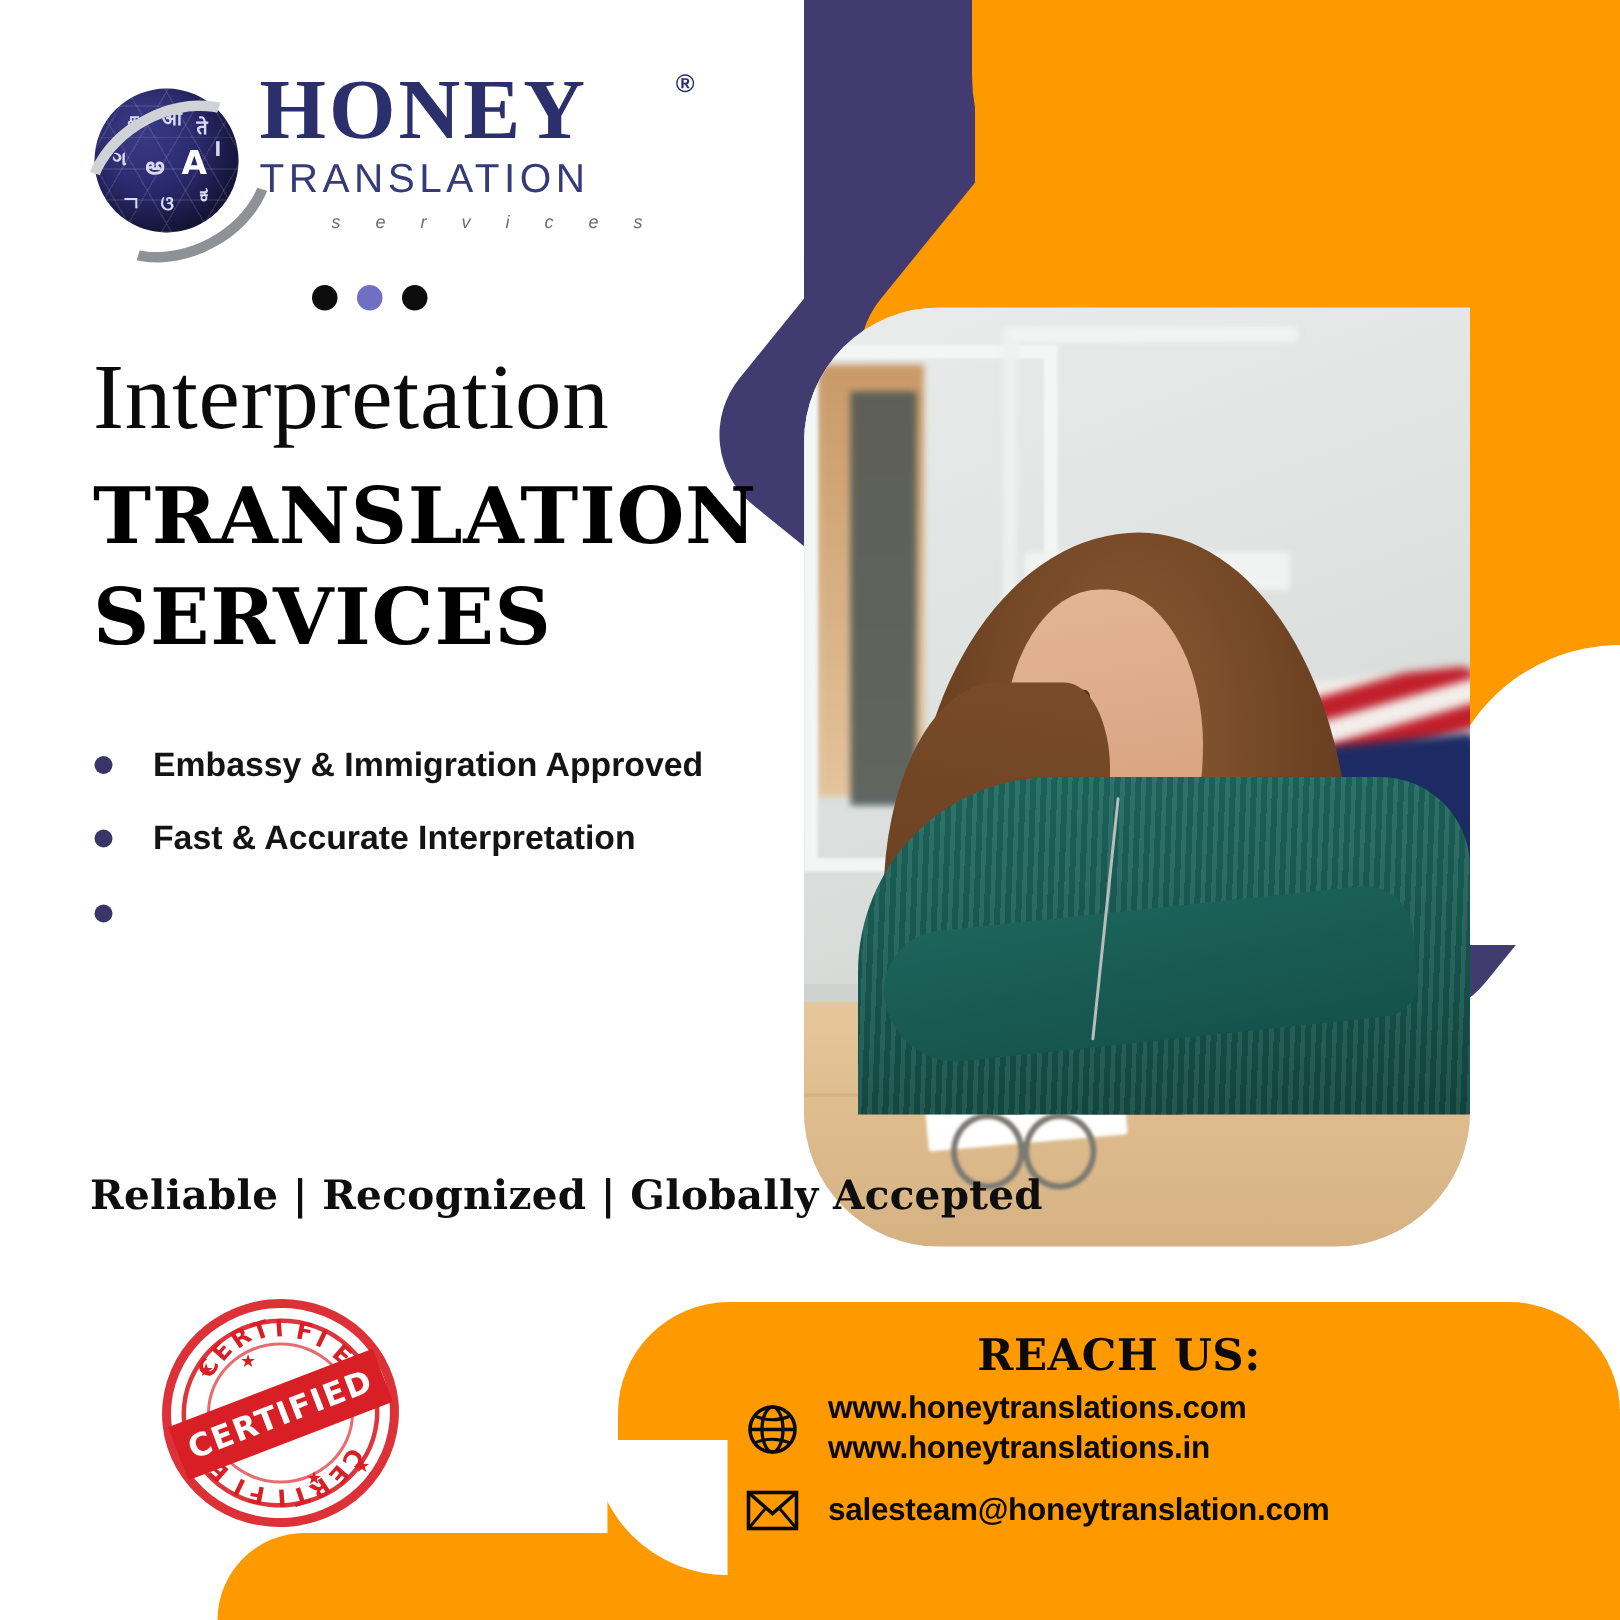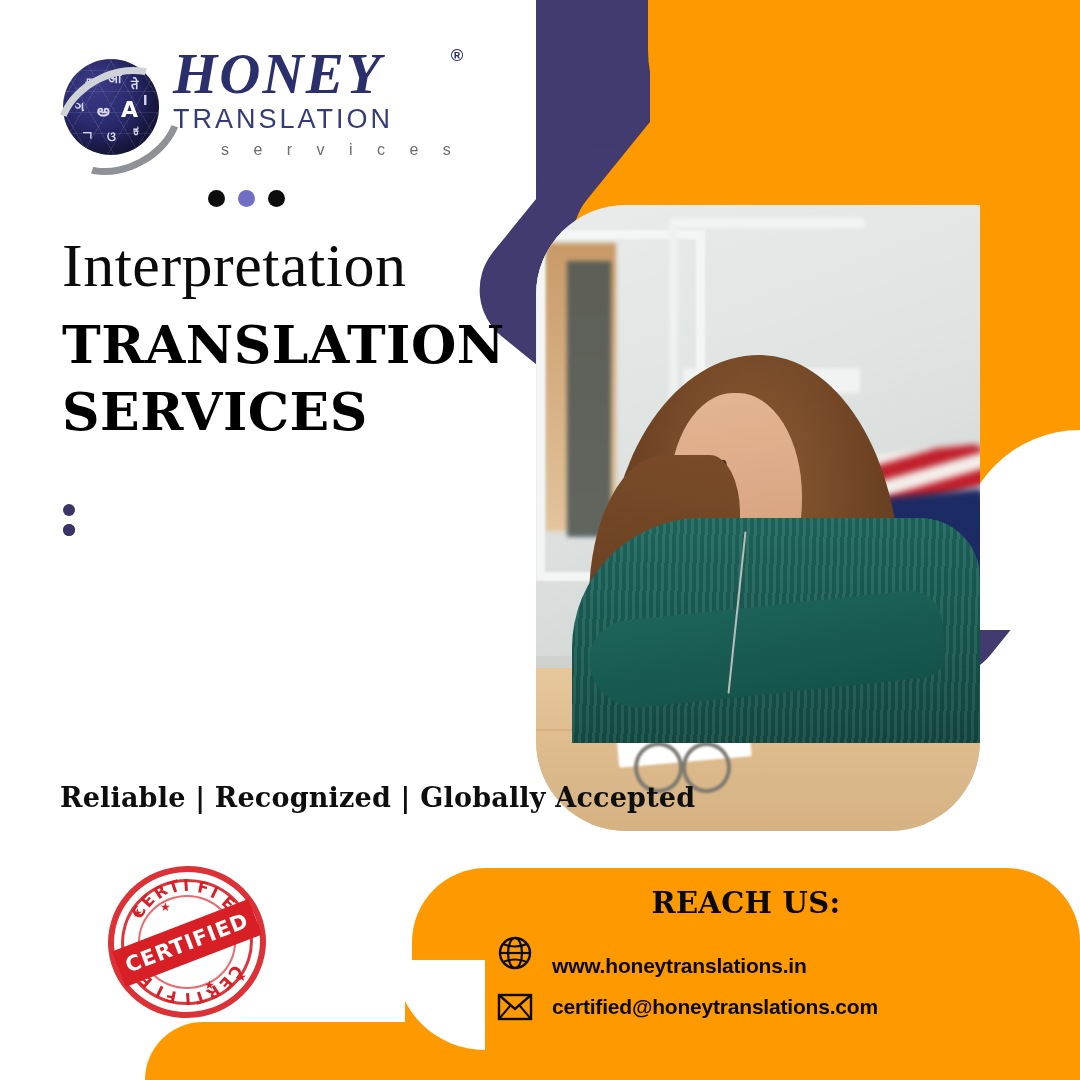--- a/index.html
+++ b/index.html
@@ -129,26 +129,26 @@
   .gc6{left:80px;top:34px}
   .gc7{left:18px;top:68px}.gc8{left:44px;top:70px}.gc9{left:70px;top:64px}
   .globe-net{position:absolute;left:8px;top:6px;width:96px;height:96px;border-radius:50%;
      background:
       repeating-linear-gradient(60deg,rgba(255,255,255,.10) 0 1px,transparent 1px 22px),
       repeating-linear-gradient(-60deg,rgba(255,255,255,.10) 0 1px,transparent 1px 22px),
       repeating-linear-gradient(0deg,rgba(255,255,255,.09) 0 1px,transparent 1px 21px);}
 
   #wordmark{position:absolute;left:118px;top:0;width:290px;}
   #honey{font-family:"Liberation Serif",serif;font-size:57px;font-weight:700;color:#2b2f6b;
-     letter-spacing:2px;line-height:1;position:relative;font-style:italic;}
+     letter-spacing:2px;line-height:1;position:relative;}
   #reg{position:absolute;top:2px;right:-2px;font-size:17px;color:#2b2f6b;font-family:"Liberation Sans",sans-serif;}
   #translation{font-family:"Liberation Sans",sans-serif;font-size:27px;color:#353a78;
      letter-spacing:3.0px;margin-top:4px;line-height:1;}
-  #servicesword{font-family:"Liberation Sans",sans-serif;font-size:16px;color:#6d6d6d;
-     letter-spacing:10px;margin-top:9px;line-height:1;padding-left:48px;}
+  #servicesword{font-family:"Liberation Sans",sans-serif;font-size:12px;color:#6d6d6d;
+     letter-spacing:10px;margin-top:9px;line-height:1;padding-left:48px;font-style:italic;}
 
   #dots{position:absolute;left:208px;top:190px;display:flex;gap:13px;}
   #dots i{width:17px;height:17px;border-radius:50%;display:block;}
 
   
   #script-head{position:absolute;left:62px;top:234px;font-family:"Liberation Serif",serif;
      font-size:62px;font-weight:400;color:#0b0b0b;letter-spacing:.5px;line-height:1;}
   #main-head{position:absolute;left:62px;top:312px;font-family:"DejaVu Serif",serif;
      font-size:52px;font-weight:700;color:#000;line-height:1.28;letter-spacing:.5px;}
 
@@ -279,22 +279,22 @@
     <i style="background:#0d0d0d"></i>
   </div>
 
   <div id="script-head">Interpretation</div>
   <div id="main-head">
     <div>TRANSLATION</div>
     <div>SERVICES</div>
   </div>
 
   <ul id="features">
-    <li><span class="bt"></span></li>
-    <li><span class="bt"></span></li>
+    <li><span class="bt"></span><span>Embassy &amp; Immigration Approved</span></li>
+    <li><span class="bt"></span><span>Fast &amp; Accurate Interpretation</span></li>
     <li><span class="bt"></span></li>
   </ul>
 
   <div id="tagline">Reliable  |  Recognized  |  Globally Accepted</div>
 
   <div id="stamp">
     <div class="outer"></div>
     <div class="inner"></div>
     <div class="core"></div>
     <div class="arc">
@@ -339,31 +339,31 @@
       <span class="ico">
         <svg width="36" height="36" viewBox="0 0 36 36">
           <circle cx="18" cy="18" r="15" fill="none" stroke="#0a0a0a" stroke-width="2.4"></circle>
           <ellipse cx="18" cy="18" rx="7" ry="15" fill="none" stroke="#0a0a0a" stroke-width="2.2"></ellipse>
           <line x1="3" y1="18" x2="33" y2="18" stroke="#0a0a0a" stroke-width="2.2"></line>
           <path d="M6 9 q12 5 24 0" fill="none" stroke="#0a0a0a" stroke-width="2"></path>
           <path d="M6 27 q12 -5 24 0" fill="none" stroke="#0a0a0a" stroke-width="2"></path>
         </svg>
       </span>
       <span class="txt">
-        <br>
+        <span>www.honeytranslations.com</span><br>
         <span>www.honeytranslations.in</span>
       </span>
     </div>
 
     <div class="crow" id="row-mail">
       <span class="ico">
         <svg width="36" height="30" viewBox="0 0 36 30">
           <rect x="2" y="3" width="32" height="24" fill="none" stroke="#0a0a0a" stroke-width="2.4"></rect>
           <path d="M2 3 L18 17 L34 3" fill="none" stroke="#0a0a0a" stroke-width="2.4"></path>
           <path d="M2 27 L13 14 M34 27 L23 14" fill="none" stroke="#0a0a0a" stroke-width="2"></path>
         </svg>
       </span>
-      <span class="txt">certified@honeytranslations.com</span>
+      <span class="txt">salesteam@honeytranslation.com</span>
     </div>
 
   </div>
 
 </div>
 
 </body></html>

